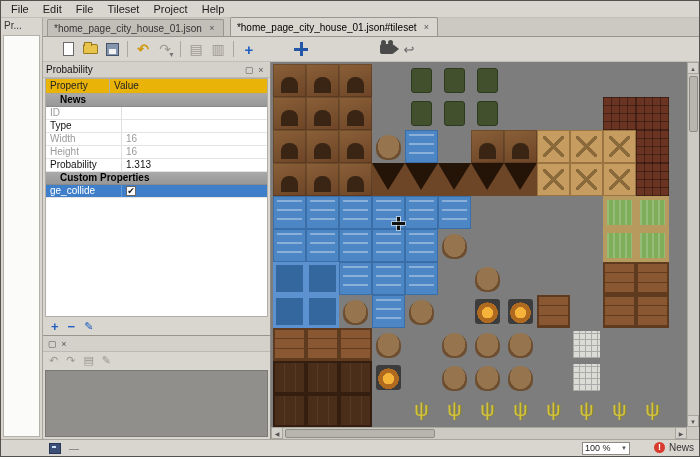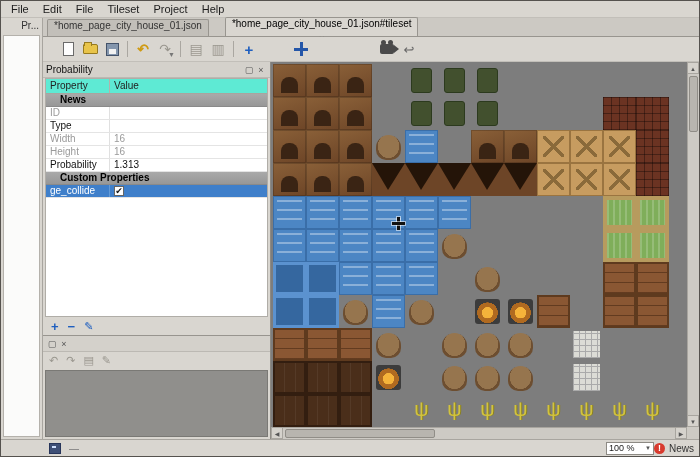--- a/index.html
+++ b/index.html
@@ -9,28 +9,28 @@
 
   
   .titlebar { height:16px; background:linear-gradient(#e3e0da,#c9c6c0); border-bottom:1px solid #a8a59f; text-align:center; font-size:11px; color:#1c1c1c; line-height:15px; }
   .menubar { height:17px; background:#d9d6d0; display:flex; align-items:center; font-size:11px; padding-left:3px; border-bottom:1px solid #c2bfb9; }
   .menu-item { padding:10px 7px; color:#1c1c1c; }
 
   .main { flex:1; display:flex; min-height:0; }
 
   
   .left-strip { width:42px; background:#d9d6d0; border-right:1px solid #a8a59f; display:flex; flex-direction:column; }
-  .strip-title { font-size:10px; color:#333; padding:2px 3px; height:16px; white-space:nowrap; overflow:hidden;text-align:right; }
+  .strip-title { font-size:10px; color:#333; padding:2px 3px; height:16px; white-space:nowrap; overflow:hidden; }
   .strip-body { flex:1; margin:1px 2px 2px 2px; background:#fbfbfa; border:1px solid #b4b1ab; }
 
   .center { flex:1; display:flex; flex-direction:column; min-width:0; }
 
   
   .tabbar { height:19px; display:flex; align-items:flex-end; background:#ccc9c3; border-bottom:1px solid #98958f; padding-left:4px; }
-  .tab { display:flex; align-items:center; gap:5px; font-size:10px; height:17px; padding:0 6px; border:1px solid #98958f; border-bottom:none; background:#c2bfb9; color:#333; margin-right:16px; border-radius:2px 2px 0 0;flex-direction:column; }
+  .tab { display:flex; align-items:center; gap:5px; font-size:10px; height:17px; padding:0 6px; border:1px solid #98958f; border-bottom:none; background:#c2bfb9; color:#333; margin-right:6px; border-radius:2px 2px 0 0; }
   .tab.active { background:#d9d6d0; color:#000; height:19px; }
   .tab-close { font-size:9px; color:#555; width:10px; text-align:center; }
 
   
   .toolbar { height:25px; display:flex; align-items:center; padding-left:14px; background:#d9d6d0; border-bottom:1px solid #c2bfb9; }
   .tb-btn { width:22px; height:21px; display:flex; align-items:center; justify-content:center; border:1px solid transparent; border-radius:2px; background:transparent; position:relative; }
   .tb-sep { width:1px; height:16px; background:#aaa7a1; margin:0 4px; }
   .tb-spacer { width:30px; } .tb-spacer2 { width:64px; }
   .ticon { display:inline-block; position:relative; }
   .icon-doc { width:11px; height:14px; background:#fdfdfd; border:1px solid #6a6a6a; }
@@ -55,27 +55,27 @@
   .content { flex:1; display:flex; min-height:0; }
 
   
   .docks { width:228px; display:flex; flex-direction:column; background:#d9d6d0; border-right:1px solid #8d8a84; }
   .dock-title { height:16px; display:flex; align-items:center; font-size:10px; color:#111; padding:0 3px; background:#d4d1cb; border-bottom:1px solid #bcb9b3; }
   .dock-title .dtext { flex:1; }
   .dock-btn { width:12px; height:12px; font-size:9px; line-height:11px; text-align:center; color:#555; border:1px solid transparent; }
 
   .prop-dock { flex:1; display:flex; flex-direction:column; min-height:0; }
   .prop-table { flex:1; display:flex; flex-direction:column; margin:0 2px; border:1px solid #b0ada7; background:#fff; min-height:0; overflow:hidden; }
-  .prop-header { display:flex; height:15px; background:#5eead4; border-bottom:1px solid #a8a59f; font-size:10px; color:#222; }
+  .prop-header { display:flex; height:15px; background:#eab308; border-bottom:1px solid #a8a59f; font-size:10px; color:#222; }
   .prop-header div { padding:1px 4px; }
   .prop-header .c1 { width:64px; border-right:1px solid #b4b1ab; }
   .prow { display:flex; height:13px; font-size:10px; line-height:12px; border-bottom:1px solid #e4e4e4; }
   .prow.group { background:linear-gradient(#a9a9a9,#979797); color:#000; font-weight:bold; padding-left:14px; border-bottom:1px solid #8a8a8a; }
   .pcell { padding:0 4px; overflow:hidden; white-space:nowrap; }
-  .pname { width:64px; border-right:1px solid #e0e0e0; color:#111; }
+  .pname { width:76px; border-right:1px solid #e0e0e0; color:#111; }
   .pval { flex:1; color:#111; }
   .dim { color:#9a9a9a; }
   .prow.selected { background:#3f7fca; }
   .prow.selected .pname { color:#fff; border-right-color:#639ad6; }
   .cbox { display:inline-block; width:10px; height:10px; background:#fff; border:1px solid #666; font-size:9px; line-height:9px; text-align:center; color:#111; margin-top:1px; }
   .prop-footer { height:18px; display:flex; align-items:center; gap:9px; padding-left:8px; font-size:13px; }
   .pf-btn { color:#1f5fbf; font-weight:bold; line-height:1; }
 
   .tmpl-dock { height:104px; display:flex; flex-direction:column; border-top:1px solid #98958f; }
   .tmpl-toolbar { height:17px; display:flex; align-items:center; gap:8px; padding-left:6px; font-size:11px; color:#9a978f; }
@@ -119,21 +119,21 @@
   .hscroll .left { left:0; top:-1px; } .hscroll .right { right:0; top:-1px; }
   .vthumb { position:absolute; left:1px; right:1px; top:14px; height:56px; background:#b8b5af; border:1px solid #908d87; border-radius:2px; }
   .hthumb { position:absolute; top:1px; bottom:1px; left:14px; width:150px; background:#b8b5af; border:1px solid #908d87; border-radius:2px; }
   .sb-corner { position:absolute; right:0; bottom:0; width:12px; height:12px; background:#cdcac4; }
 
   
   .statusbar { height:17px; background:#d9d6d0; border-top:1px solid #a8a59f; display:flex; align-items:center; font-size:10px; color:#333; padding:0 5px 0 48px; gap:8px; }
   .console-icon { width:12px; height:11px; background:#3e4f76; border:1px solid #27355a; position:relative; }
   .console-icon::after { content:""; position:absolute; left:2px; top:2px; width:4px; height:2px; background:#cfe0ff; }
   .status-dash { color:#777; }
-  .status-right { margin-left:auto; display:flex; align-items:center; gap:0; }
+  .status-right { margin-left:auto; display:flex; align-items:flex-start; gap:24px; }
   .zoom-combo { width:48px; height:13px; background:#fff; border:1px solid #8d8a84; display:flex; align-items:center; font-size:9px; padding:0 2px; color:#222; }
   .zoom-combo .zc-caret { margin-left:auto; font-size:6px; color:#555; }
   .news { display:flex; align-items:center; gap:4px; }
   .news-badge { width:11px; height:11px; border-radius:50%; background:#d83a2e; color:#fff; font-size:9px; font-weight:bold; line-height:11px; text-align:center; }
 </style>
 </head>
 <body>
 
 <div class="window">
 

